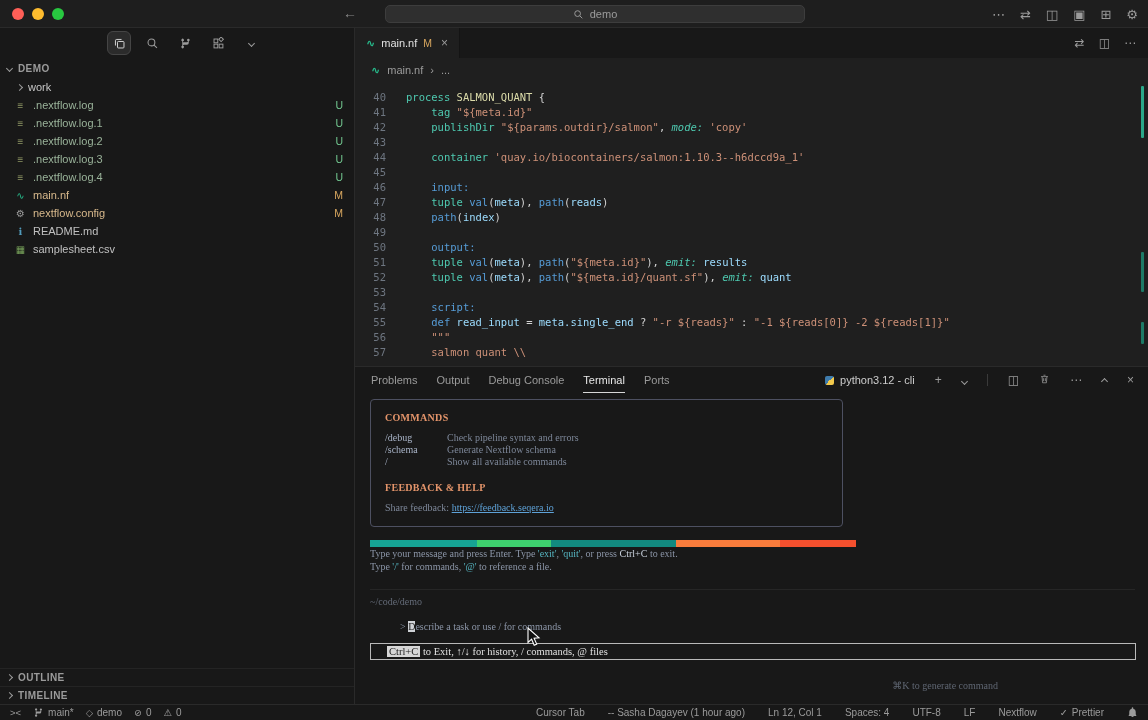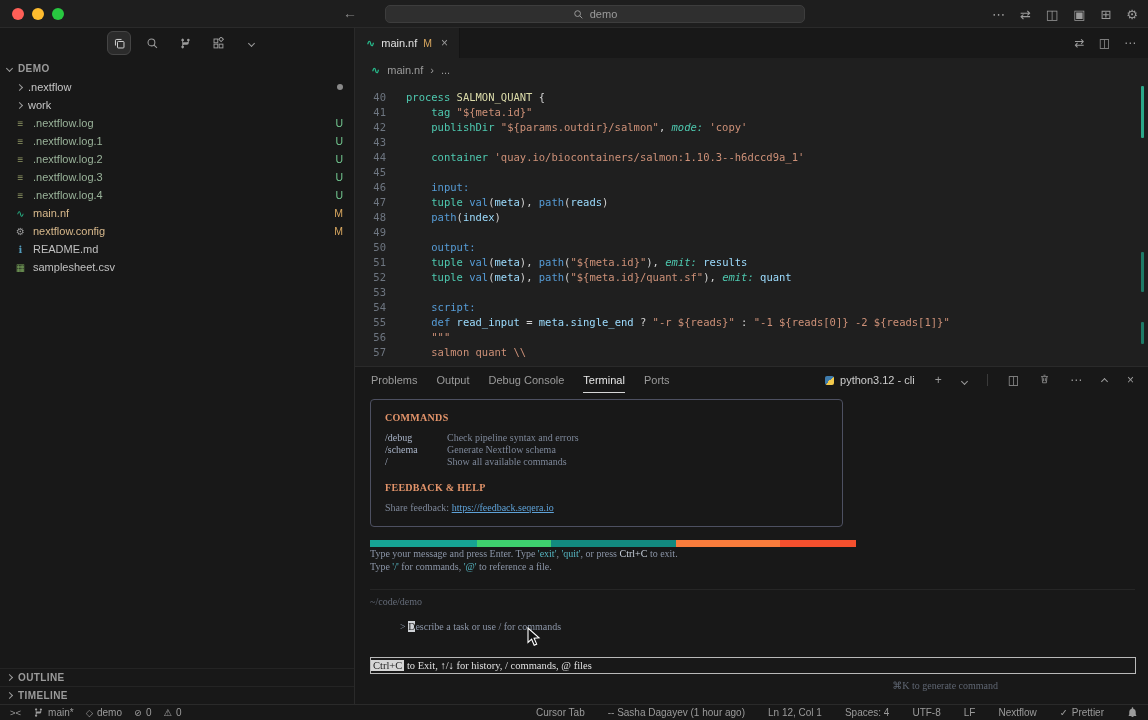--- a/index.html
+++ b/index.html
@@ -91,22 +91,22 @@
 .term-link{color:#5ea2d8;text-decoration:underline;cursor:pointer}
 .progress{display:flex;height:7px;width:486px;margin-top:13px}
 .progress span{height:100%}
 .help{line-height:13px;white-space:pre;margin-top:0}
 .help:first-of-type{margin-top:15px}
 .c-q{color:#56b6c2}.c-b{color:#c9d1dc}
 .cwd-sep{margin-top:16px;width:765px;border-top:1px solid #262626}
 .cwd{margin-top:6px;color:#646b78}
 .prompt-line{margin-top:3px;color:#8b95a7;white-space:pre}
 .cursor-block{background:#cfd2d6;color:#1b1b1b}
-.input-box{position:absolute;left:0;right:0;bottom:30px;height:17px;border:1px solid #b9b9b9;display:flex;
-  align-items:center;padding-left:0;font-size:10.5px;color:#e0e0e0;white-space:pre}
+.input-box{position:absolute;left:0;right:0;bottom:44px;height:17px;border:1px solid #b9b9b9;display:flex;
+  align-items:center;padding-left:16px;font-size:10.5px;color:#e0e0e0;white-space:pre}
 .c-chip{background:#d6d6d6;color:#1b1b1b;padding:0 2px}
 .gen-hint{position:absolute;right:138px;bottom:13px;color:#5f6672;font-size:10px}
 
 
 .statusbar{position:absolute;bottom:0;left:0;right:0;height:16px;background:#181818;border-top:1px solid #2a2a2a;
   display:flex;align-items:center;font-size:10px;color:#9b9b9b;padding:0 10px}
 .sb-left{display:flex;gap:12px;align-items:center}
 .sb-right{margin-left:auto;display:flex;gap:23px;align-items:center}
 .st-item{display:flex;align-items:center;gap:4px;cursor:default;white-space:nowrap}
 .st-ic{display:flex;align-items:center;font-size:9.5px}
@@ -180,27 +180,20 @@
       </div>
       <div class="sb-section">
         <span class="chev down"></span>
         <span>DEMO</span>
       </div>
       <div class="filelist">
           <div class="file-row">
             <span class="fchev">
               <span class="chev right"></span>
             </span>
-            <span class="folder-name">.nextflow</span>
-            <span class="fdot"></span>
-          </div>
-          <div class="file-row">
-            <span class="fchev">
-              <span class="chev right"></span>
-            </span>
             <span class="folder-name">work</span>
           </div>
           <div class="file-row">
             <span class="ficon" style="color: rgb(143, 150, 100);">≡</span>
             <span class="fname b-U">.nextflow.log</span>
             <span class="badge b-U">U</span>
           </div>
           <div class="file-row">
             <span class="ficon" style="color: rgb(143, 150, 100);">≡</span>
             <span class="fname b-U">.nextflow.log.1</span>

